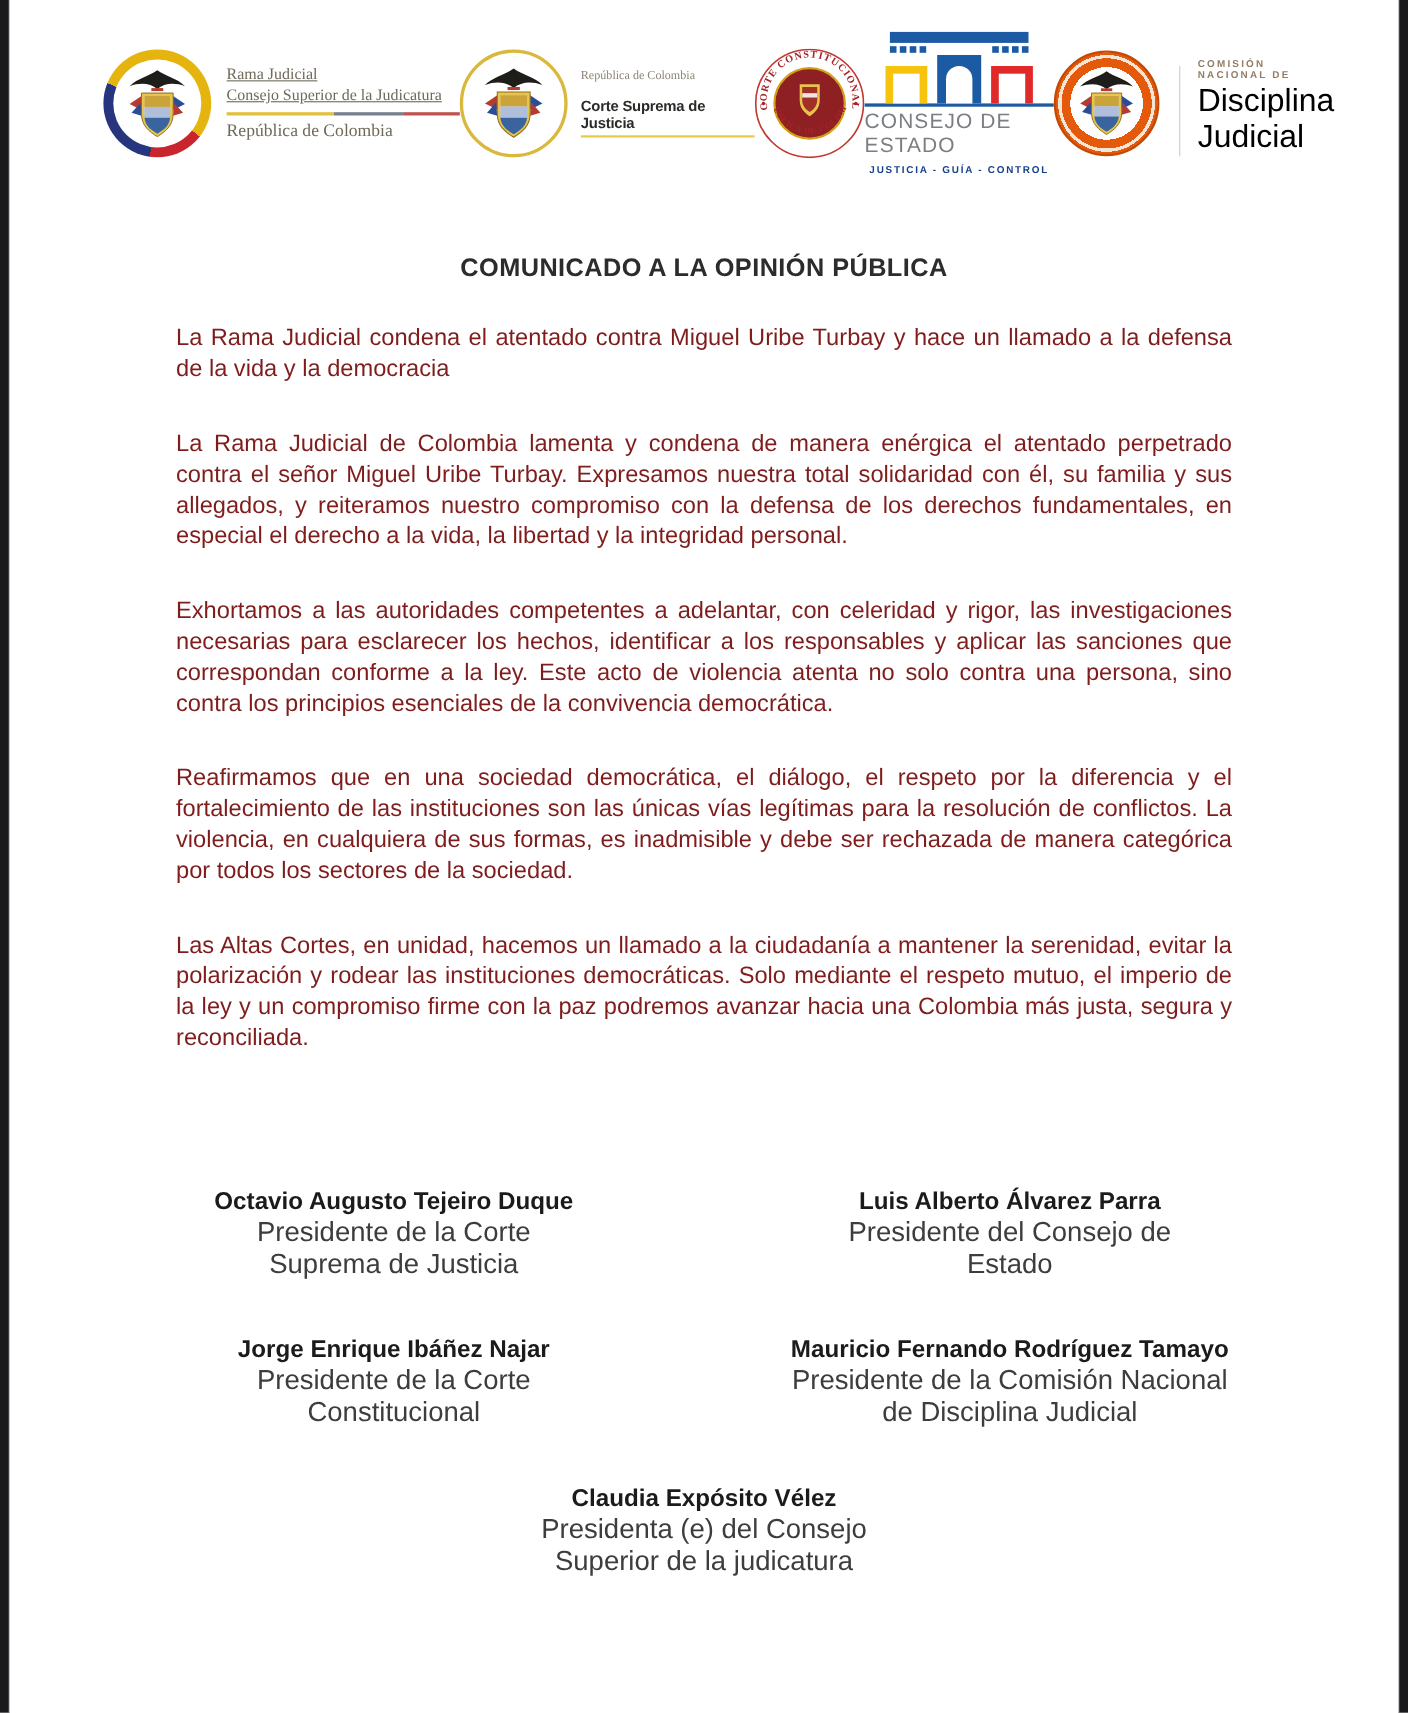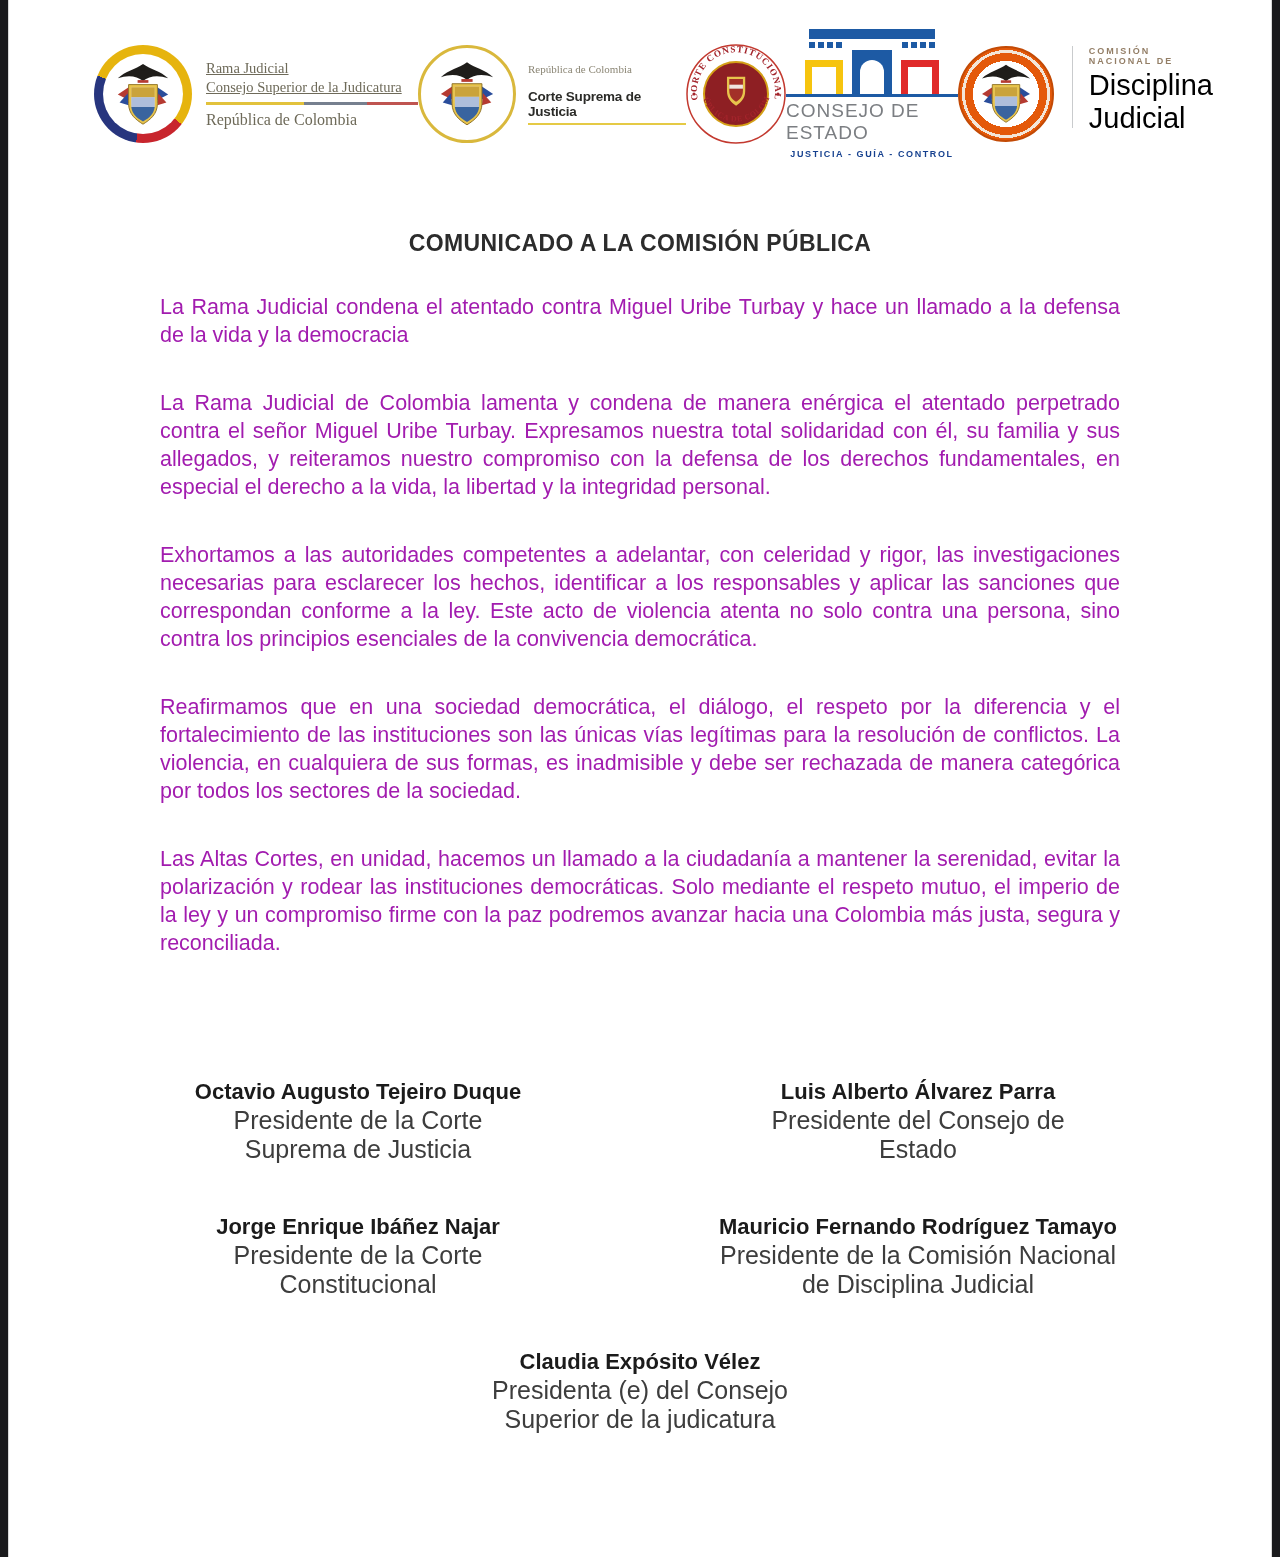--- a/index.html
+++ b/index.html
@@ -74,21 +74,21 @@
   .ce-arch-y .op { position: absolute; left: 7px; right: 7px; top: 7px; bottom: 0; background: #fff; }
   .ce-arch-b { width: 40px; height: 44px; background: #1d5aa4; }
   .ce-arch-b .op { position: absolute; left: 8px; right: 8px; top: 10px; bottom: 0; background: #fff; border-radius: 12px 12px 0 0; }
   .ce-arch-r { width: 38px; height: 34px; background: #e02a2a; }
   .ce-arch-r .op { position: absolute; left: 7px; right: 7px; top: 7px; bottom: 0; background: #fff; }
   .ce-baseline { width: 172px; height: 3px; background: #1d5aa4; margin-top: 0; }
   .ce-title { font-size: 19px; color: #7b7e82; letter-spacing: 1px; margin-top: 3px; }
   .ce-sub { font-size: 9px; font-weight: bold; color: #16418f; letter-spacing: 1.6px; margin-top: 5px; }
 
   
-  .cndj { display: flex; align-items: flex-start; }
+  .cndj { display: flex; align-items: flex-end; }
   .seal-orange {
     width: 92px; height: 92px; border-radius: 50%;
     border: 2px solid #c34a05;
     background: radial-gradient(circle, #ffffff 0 33px, #e4590a 33px 41px, #f3e6d8 41px 44px, #e4590a 44px);
     display: flex; align-items: center; justify-content: center; flex: 0 0 auto;
   }
   .cndj-divider { width: 1px; height: 82px; background: #c9cbcd; margin: 0 16px 0 18px; }
   .cndj-small { font-size: 9px; letter-spacing: 2px; color: #937e66; font-weight: bold; }
   .cndj-title { font-size: 29px; color: #000000; line-height: 33px; white-space: pre-line; margin-top: 3px; }
 
@@ -96,21 +96,21 @@
   .doc-title {
     margin-top: 84px;
     text-align: center;
     font-size: 23px; font-weight: bold; color: #2c2c2c;
     letter-spacing: 0.4px;
   }
   .content { margin: 36px 152px 0 152px; }
   .content p {
     margin: 0 0 40px 0;
     font-size: 21.5px; line-height: 28px;
-    color: #a21caf;
+    color: #7f1d1d;
     text-align: justify;
   }
   .content p:last-child { margin-bottom: 12px; }
 
   
   .sig-grid {
     margin: 120px 104px 0 140px;
     display: flex; justify-content: space-between;
   }
   .sig-grid.second { margin-top: 48px; }
@@ -249,21 +249,21 @@
       <div class="cndj-divider"></div>
       <div>
         <div class="cndj-small">COMISIÓN NACIONAL DE</div>
         <div class="cndj-title">Disciplina
 Judicial</div>
       </div>
     </div>
 
   </div>
 
-  <div class="doc-title">COMUNICADO A LA COMISIÓN PÚBLICA</div>
+  <div class="doc-title">COMUNICADO A LA OPINIÓN PÚBLICA</div>
 
   <div class="content">
     <p>La Rama Judicial condena el atentado contra Miguel Uribe Turbay y hace un llamado a la defensa de la vida y la democracia</p>
     <p>La Rama Judicial de Colombia lamenta y condena de manera enérgica el atentado perpetrado contra el señor Miguel Uribe Turbay. Expresamos nuestra total solidaridad con él, su familia y sus allegados, y reiteramos nuestro compromiso con la defensa de los derechos fundamentales, en especial el derecho a la vida, la libertad y la integridad personal.</p>
     <p>Exhortamos a las autoridades competentes a adelantar, con celeridad y rigor, las investigaciones necesarias para esclarecer los hechos, identificar a los responsables y aplicar las sanciones que correspondan conforme a la ley. Este acto de violencia atenta no solo contra una persona, sino contra los principios esenciales de la convivencia democrática.</p>
     <p>Reafirmamos que en una sociedad democrática, el diálogo, el respeto por la diferencia y el fortalecimiento de las instituciones son las únicas vías legítimas para la resolución de conflictos. La violencia, en cualquiera de sus formas, es inadmisible y debe ser rechazada de manera categórica por todos los sectores de la sociedad.</p>
     <p>Las Altas Cortes, en unidad, hacemos un llamado a la ciudadanía a mantener la serenidad, evitar la polarización y rodear las instituciones democráticas. Solo mediante el respeto mutuo, el imperio de la ley y un compromiso firme con la paz podremos avanzar hacia una Colombia más justa, segura y reconciliada.</p>
   </div>
 
   <div class="sig-grid">

